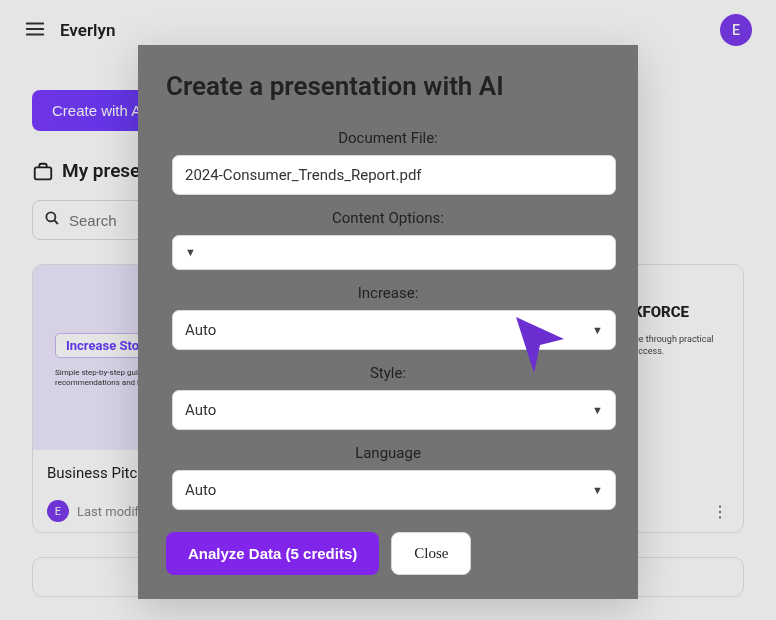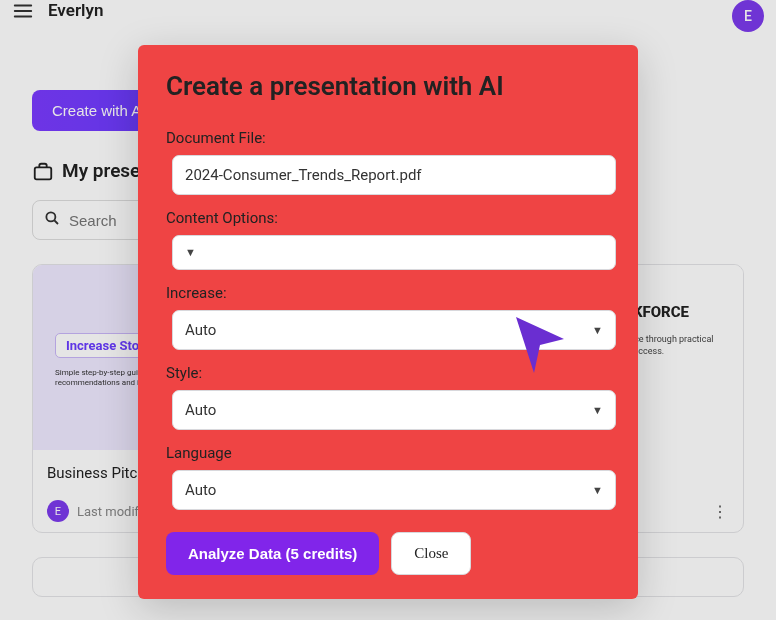--- a/index.html
+++ b/index.html
@@ -14,21 +14,22 @@
   .dim {
     position: absolute;
     inset: 0;
     background: rgba(0,0,0,0.1);
     pointer-events: none;
   }
   
   .header {
     height: 60px;
     display: flex;
-    padding: 0 12px;
+    align-items: center;
+    padding: 0 24px;
   }
   .menu-icon { width: 24px; height: 24px; margin-right: 12px; cursor: pointer; }
   .brand { font-weight: 600; font-size: 17px; color: #222; }
   .avatar {
     margin-left: auto;
     width: 32px; height: 32px;
     border-radius: 50%;
     background: #7c3aed;
     color: #fff;
     display: flex; align-items: center; justify-content: center;
@@ -115,28 +116,28 @@
   .card2-thumb .desc { font-size: 9px; color: #444; margin-top: 10px; line-height: 1.4; }
   .small-cards { display: flex; gap: 38px; margin-top: 24px; }
   .small-card { width: 340px; height: 40px; border: 1px solid #e4e4e7; border-radius: 10px; background: #fff; position:relative; overflow:hidden;}
   .purple-blob { position:absolute; left:58px; top:-6px; width:120px; height:120px; border-radius:60px; background:#6a2ed1; }
 
   
   .modal {
     position: absolute;
     left: 138px; top: 45px;
     width: 500px;
-    background: #ef4444;
-    border-radius: 6px;
+    background: #737373;
+    border-radius: 0;
     box-shadow: 0 10px 40px rgba(0,0,0,0.18);
     padding: 26px 28px 24px;
     z-index: 10;
   }
   .modal h1 { font-size: 26px; font-weight: 600; color: #222; margin-bottom: 28px; }
-  .field-label { font-size: 15px; color: #222; margin-bottom: 8px; margin-top: 14px; }
+  .field-label { font-size: 15px; color: #222; margin-bottom: 8px; margin-top: 14px; text-align: center; }
   .field-label:first-of-type { margin-top: 0; }
   .text-input, .select-box {
     width: 100%;
     border: 1px solid #d8d8dc;
     border-radius: 7px;
     padding: 10px 12px;
     font-size: 15px;
     color: #333;
     background: #fff;
     display: flex;

